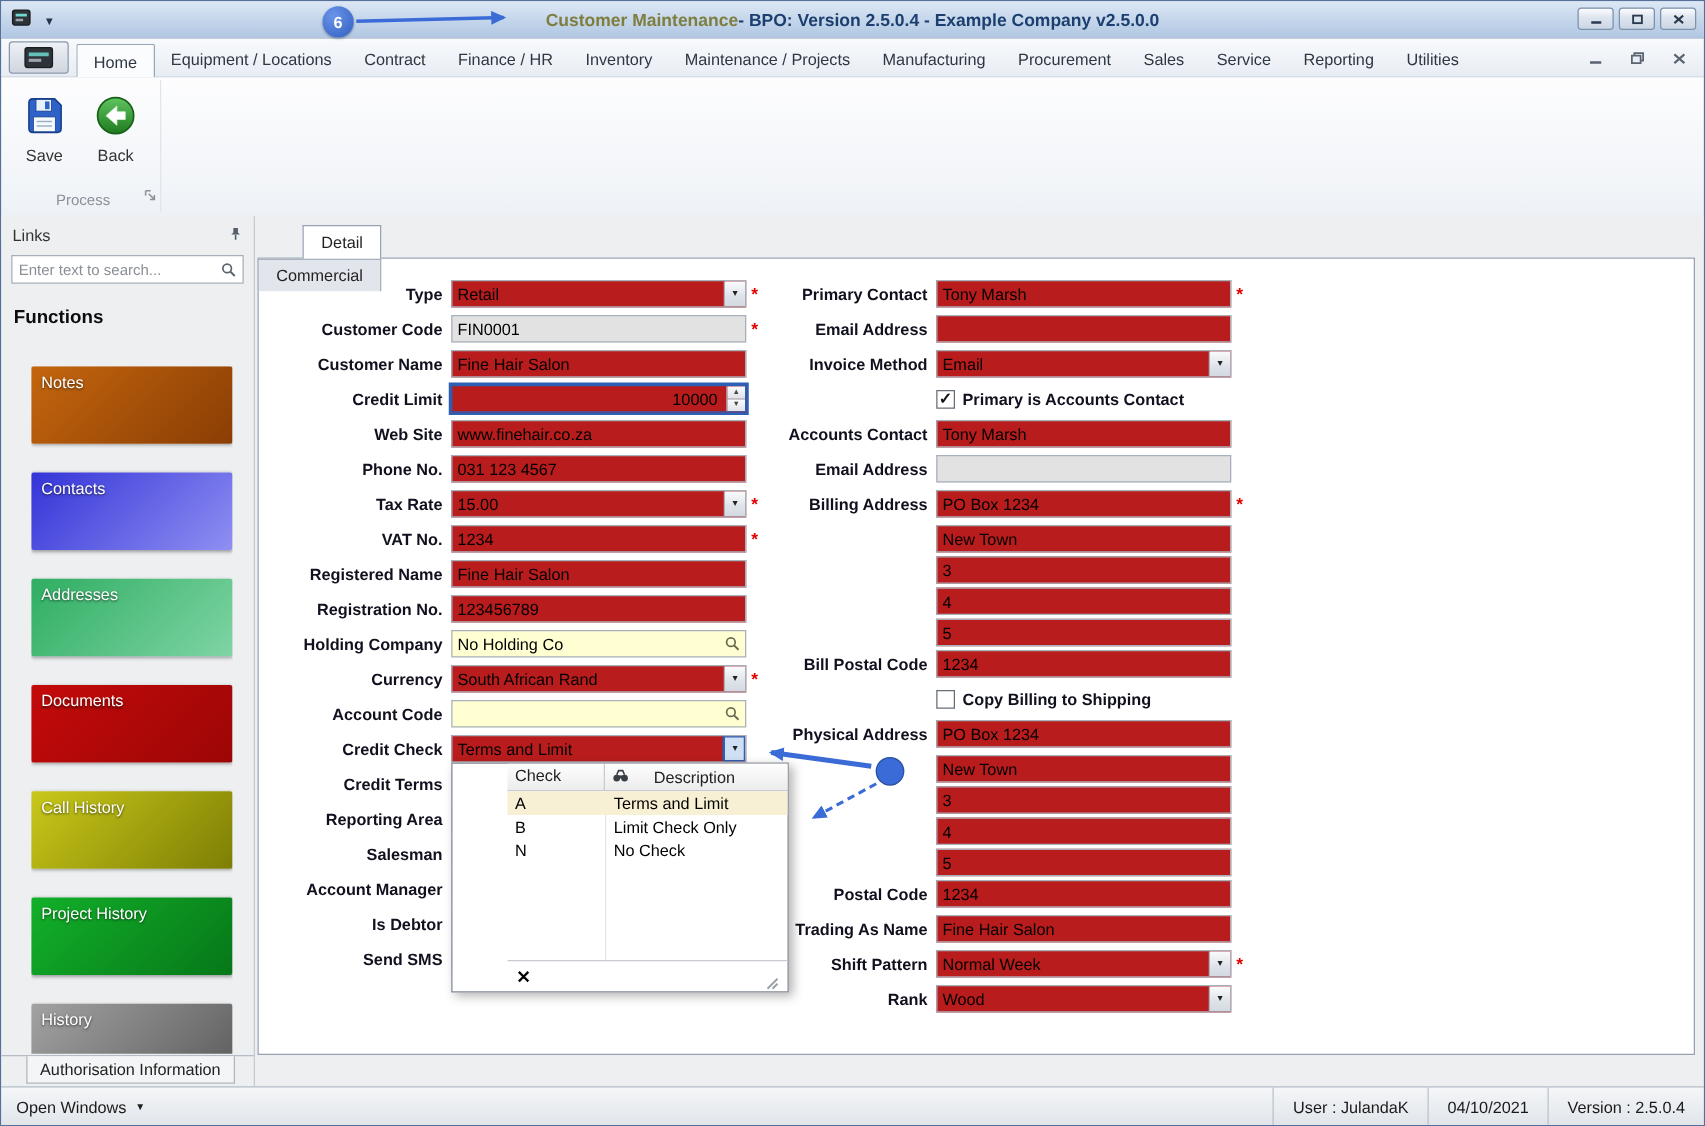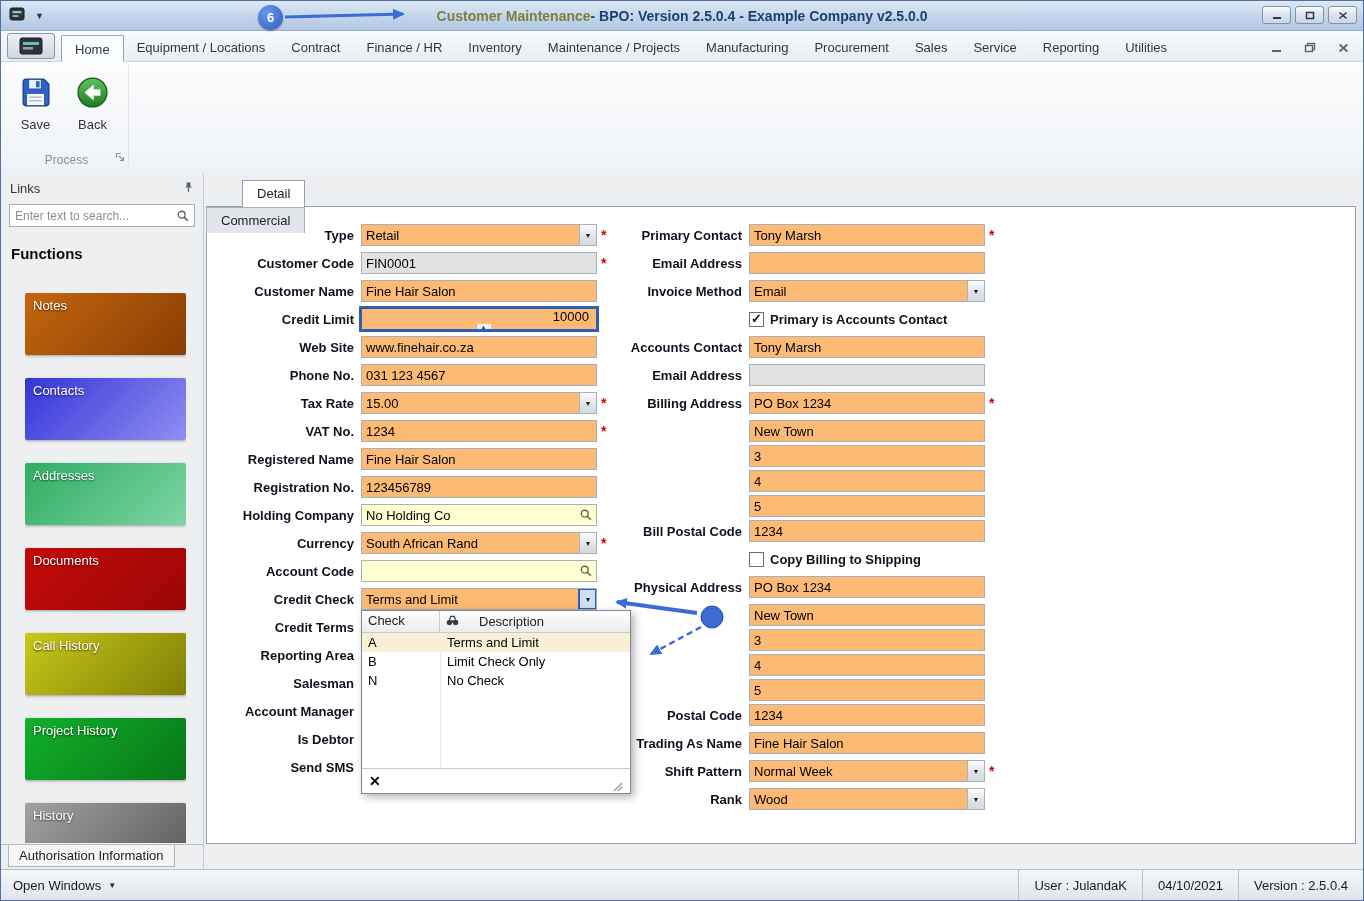--- a/index.html
+++ b/index.html
@@ -47,62 +47,62 @@
   .sidebar { position:relative; width:203px; background:#edeff1; border-right:1px solid #c2cad4; }
   .sb-head { display:flex; align-items:center; justify-content:space-between; padding:8px 9px 4px 9px; font-size:13px; color:#333; }
   .sb-search { margin:4px 8px 0; height:23px; border:1px solid #a6aeb8; background:#fff; display:flex; align-items:center; padding:0 5px; }
   .sb-search input { flex:1; border:none; outline:none; font-size:12px; color:#555; font-family:inherit; background:transparent; }
   .sb-search input::placeholder { color:#8a8f96; }
   .sb-section { margin:18px 10px 0; font-size:15px; font-weight:bold; color:#0c0c0c; }
   #function-list { position:absolute; top:120px; left:24px; width:161px; bottom:26px; overflow:hidden; }
   .func-btn { height:62px; margin-bottom:23px; border-radius:2px; box-shadow:0 1px 3px rgba(0,0,0,.35); }
   .func-label { display:inline-block; padding:5px 8px; color:#fff; font-size:13px; text-shadow:0 1px 2px rgba(0,0,0,.65); }
   .sb-foot { position:absolute; left:0; right:0; bottom:0; height:25px; border-top:1px solid #b6bcc4; }
-  .sb-foot-tab { display:inline-block; margin-left:7px; padding:3px 10px; font-size:13px; color:#222;
+  .sb-foot-tab { display:inline-block; margin-left:20px; padding:3px 10px; font-size:13px; color:#222;
     border:1px solid #b0b6be; border-top:none; background:#f4f5f6; }
 
   
   .main { flex:1; position:relative; background:#edeff1; }
   .tab-row { position:absolute; top:7px; left:2px; display:flex; align-items:flex-end; z-index:2;flex-direction:column; }
   .tab { font-size:13px; padding:5px 14px; border:1px solid #aab2be; border-bottom:none; background:#e2e6ec; color:#222; margin-right:2px; }
   .tab.active { background:#fff; border-color:#96a2b2; padding-bottom:7px; margin-bottom:-1px; }
   .panel { position:absolute; left:2px; right:7px; top:33px; bottom:25px; background:#fff; border:1px solid #96a2b2; }
   .form { position:absolute; inset:0; }
   .col { position:absolute; top:17px; }
   #col-left { left:9px; }
   #col-right { left:385px; }
   .form-row { display:flex; align-items:center; height:22px; margin-bottom:6px; }
   .form-row.row-addr { margin-bottom:3px; }
   #col-left .f-label { width:145px; }
   #col-right .f-label { width:157px; }
   .f-label { font-size:13px; font-weight:bold; color:#10101e; text-align:right; padding-right:7px; white-space:nowrap; }
   .f-cell { width:236px; display:flex; align-items:center; height:22px; }
-  .fbox { flex:1; height:22px; border:1px solid #a8b0bc; background:#fdba74; display:flex; align-items:center; padding:0 4px; overflow:hidden; }
+  .fbox { flex:1; height:22px; border:1px solid #a8b0bc; background:#b91c1c; display:flex; align-items:center; padding:0 4px; overflow:hidden; }
   .fval { font-size:13px; color:#000; white-space:nowrap; }
   .t-readonly { background:#e2e2e2; }
   .t-lookup { background:#ffffd2;gap:22px; }
   .t-spinner .fval { margin-left:auto; padding-right:3px; }
-  .fbox.focused { box-shadow:0 0 0 2px #2d5fb4; border-color:#2d5fb4;flex-direction:column; }
+  .fbox.focused { box-shadow:0 0 0 2px #2d5fb4; border-color:#2d5fb4; }
   .dd-btn { margin-left:auto; margin-right:-4px; width:17px; height:20px; display:flex; align-items:center; justify-content:center;
     background:linear-gradient(#fbfbfc,#dfe3e9 60%, #d3d9e1); border-left:1px solid #aab2bc; }
   .dd-btn.open { outline:2px solid #2d5fb4; outline-offset:-1px; background:#cfe0f4; }
   .dd-arrow { font-size:7px; color:#222; line-height:1; }
   .spin { margin-left:4px; margin-right:-4px; width:15px; height:20px; display:flex; flex-direction:column; border-left:1px solid #aab2bc; }
   .spin-b { flex:1; display:flex; align-items:center; justify-content:center; font-size:6px; color:#444;
     background:linear-gradient(#fbfbfc,#dde1e7); line-height:1; }
   .spin-b + .spin-b { border-top:1px solid #c4cad2; }
   .mag { margin-left:auto; display:flex; }
   .req { width:12px; color:#e00000; font-size:14px; font-weight:bold; padding-left:4px; }
   .checkbox { width:15px; height:15px; border:1px solid #666e78; background:#fff; display:inline-flex; align-items:center; justify-content:center; }
   .check-glyph { font-size:13px; font-weight:bold; color:#111; line-height:1; margin-top:-2px; }
   .cb-label { margin-left:6px; font-size:13px; font-weight:bold; color:#10101e; white-space:nowrap; }
 
   
   .popup { position:absolute; left:154px; top:403px; width:270px; height:184px; background:#fff; border:1px solid #808893;
-    box-shadow:3px 3px 8px rgba(0,0,0,.3); z-index:20; display:flex; flex-direction:column; }
+    box-shadow:3px 3px 8px rgba(0,0,0,.3); z-index:20; display:flex; flex-direction:column;padding-left:44px; }
   .popup-header { display:flex; height:22px; border-bottom:1px solid #c8ccd2; background:linear-gradient(#fefefe,#ececec); font-size:13px; color:#222; }
   .ph-check { width:78px; padding:2px 6px; border-right:1px solid #c8ccd2; }
   .ph-desc { flex:1; padding:2px 6px; display:flex; align-items:center; gap:20px; }
   .popup-body { flex:1; position:relative; }
   .popup-body::before { content:""; position:absolute; left:78px; top:0; bottom:0; width:1px; background:#e6e6e6; }
   .dd-row { display:flex; height:19px; font-size:13px; align-items:center; position:relative; }
   .dd-row.sel { background:#f8f0d4; }
   .dd-c1 { width:78px; padding-left:6px; }
   .dd-c2 { flex:1; padding-left:7px; }
   .popup-footer { height:25px; border-top:1px solid #c8ccd2; display:flex; align-items:center; padding:0 7px; }

